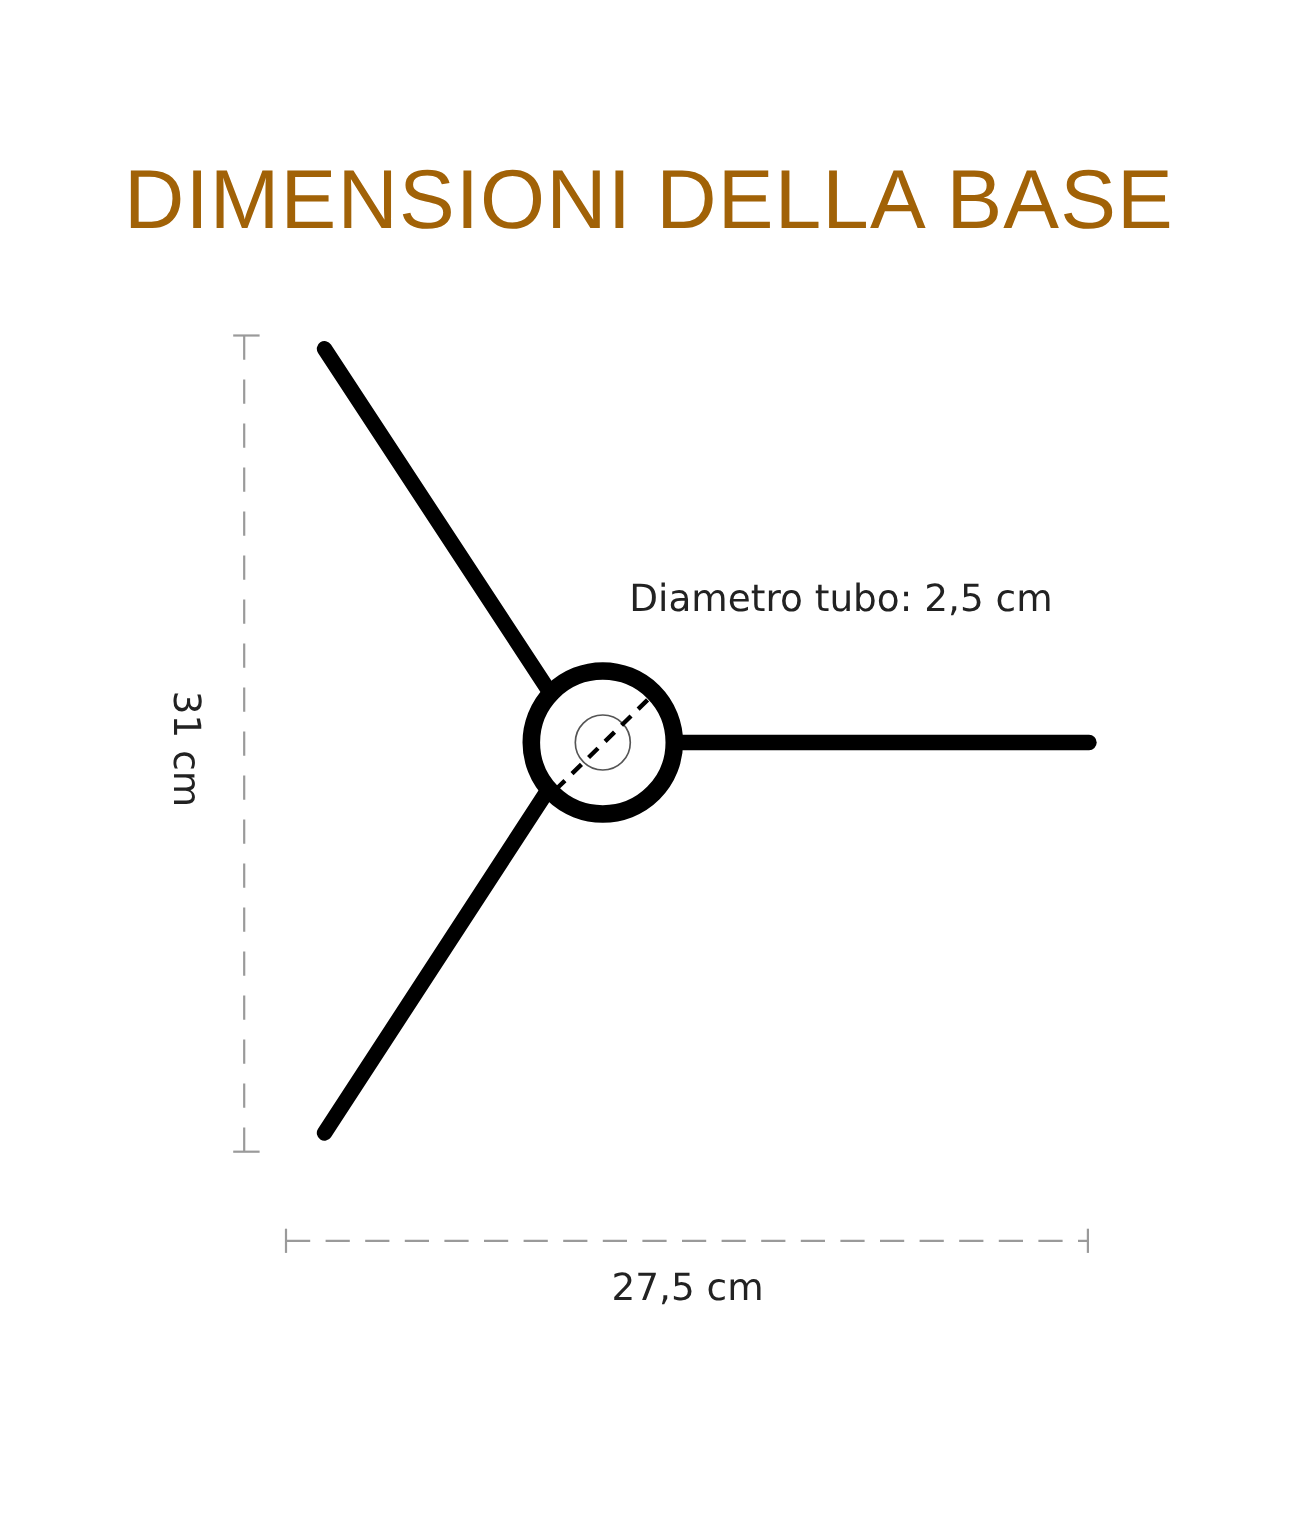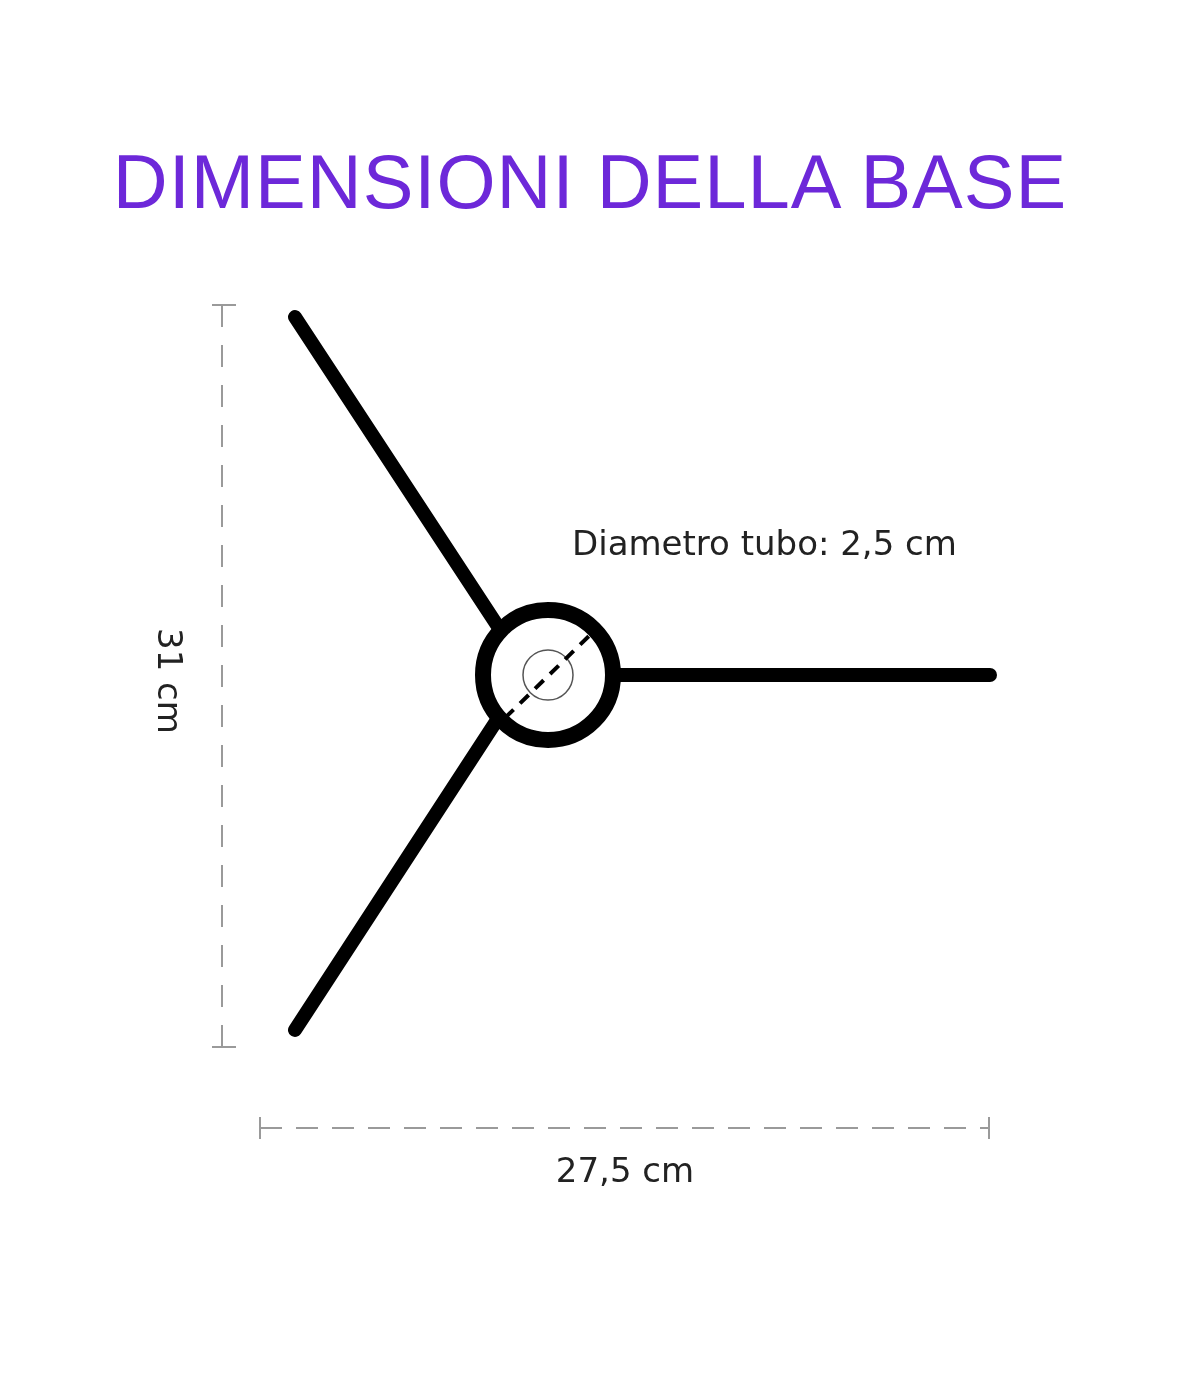--- a/index.html
+++ b/index.html
@@ -1,19 +1,19 @@
 <!DOCTYPE html>
 <html><head>
   <meta charset="utf-8">
   <style>
     html, body { margin: 0; padding: 0; background: #ffffff; }
     body { width: 1180px; height: 1380px; position: relative; overflow: hidden; }
     .title {
       position: absolute; left: 0; top: 138px; width: 1180px; text-align: center;
-      font-family: "Liberation Sans", sans-serif; font-size: 76px; color: #6d28d9; letter-spacing: 1px;
+      font-family: "Liberation Sans", sans-serif; font-size: 76px; color: #a16207; letter-spacing: 1px;
     }
     svg { position: absolute; left: 0; top: 0; }
     .label { font-family: "DejaVu Sans", sans-serif; fill: #222; }
   </style>
 </head>
 <body>
 
 <div class="title">DIMENSIONI DELLA BASE</div>
 
 <svg width="1180" height="1380" viewBox="0 0 1180 1380">

